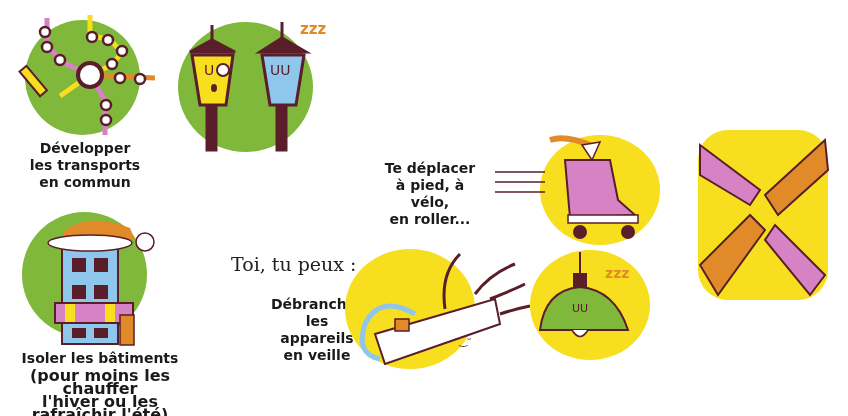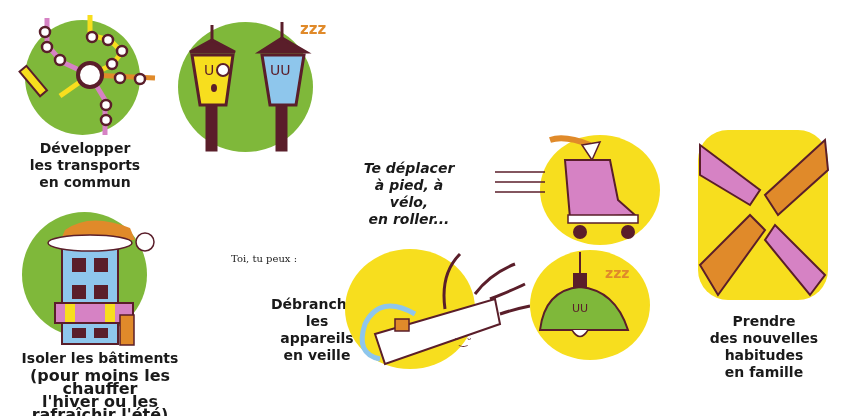--- a/index.html
+++ b/index.html
@@ -3,21 +3,21 @@
 <meta charset="utf-8">
 <style>
   html,body{margin:0;padding:0;background:#fff;}
   body{width:848px;height:416px;position:relative;overflow:hidden;font-family:"DejaVu Sans",sans-serif;}
   .item{position:absolute;}
   .circle{position:absolute;border-radius:50%;}
   .green{background:#7fb83a;}
   .yellow{background:#f7de1e;}
   .cap{position:absolute;text-align:center;font-weight:bold;color:#1a1a1a;font-size:14px;line-height:17px;white-space:pre-line;}
   .small{font-size:16px;line-height:13px;font-weight:bold;}
-  .intro{position:absolute;font-family:"DejaVu Serif",serif;font-size:10px;color:#222;}
+  .intro{position:absolute;font-family:"DejaVu Serif",serif;font-size:19px;color:#222;}
   svg{position:absolute;overflow:visible;}
 </style>
 </head>
 <body>
 
 <div class="item" style="left:0;top:0;width:170px;height:200px;">
   <div class="circle green" style="left:25px;top:20px;width:115px;height:115px;"></div>
   <svg width="170" height="140" style="left:0;top:0">
     <path d="M47 18 L47 45 L62 62 L90 75" stroke="#d682c4" stroke-width="5" fill="none"></path>
     <path d="M90 75 L105 100 L105 135" stroke="#d682c4" stroke-width="5" fill="none"></path>
@@ -106,21 +106,21 @@
         <path d="M135 50 Q150 30 175 20"></path>
         <path d="M150 55 Q175 45 185 40"></path>
         <path d="M160 70 Q175 65 190 62"></path>
     </g>
     <polygon points="35,90 155,55 160,80 45,120" fill="#fff" stroke="#5a1e2a" stroke-width="2"></polygon>
     <rect x="55" y="75" width="14" height="12" fill="#e08a2a" stroke="#5a1e2a" stroke-width="1.5"></rect>
     <text x="115" y="100" font-size="10" fill="#5a1e2a">ᵕ‿ᵕ</text>
   </svg>
 </div>
 
-<div class="cap" style="left:354px;top:160px;width:110px;font-style:italic;">Te déplacer
+<div class="cap" style="left:375px;top:160px;width:110px;">Te déplacer
 à pied, à vélo,
 en roller...</div>
 <div class="item" style="left:500px;top:130px;width:170px;height:110px;">
   <div class="circle yellow" style="left:40px;top:5px;width:120px;height:110px;"></div>
   <svg width="170" height="110" style="left:0;top:0">
     <g stroke="#5a1e2a" stroke-width="1.5">
         <line x1="-5" y1="42" x2="45" y2="42"></line>
         <line x1="-5" y1="52" x2="45" y2="52"></line>
         <line x1="-5" y1="62" x2="45" y2="62"></line>
       </g>
@@ -146,17 +146,13 @@
 </div>
 
 <div class="item" style="left:680px;top:120px;width:168px;height:296px;">
   <div style="position:absolute;left:18px;top:10px;width:130px;height:170px;border-radius:30px;background:#f7de1e;"></div>
   <svg width="168" height="190" style="left:0;top:0">
     <path d="M20 25 L80 70 L70 85 L20 55 Z" fill="#d682c4" stroke="#5a1e2a" stroke-width="2"></path>
     <path d="M145 20 L85 75 L98 95 L148 50 Z" fill="#e08a2a" stroke="#5a1e2a" stroke-width="2"></path>
     <path d="M20 145 L70 95 L85 110 L38 175 Z" fill="#e08a2a" stroke="#5a1e2a" stroke-width="2"></path>
     <path d="M145 155 L95 105 L85 120 L130 175 Z" fill="#d682c4" stroke="#5a1e2a" stroke-width="2"></path>
   </svg>
-  <div class="cap" style="left:0;top:193px;width:168px;">Prendre
-des nouvelles
-habitudes
-en famille</div>
 </div>
 
 </body></html>

